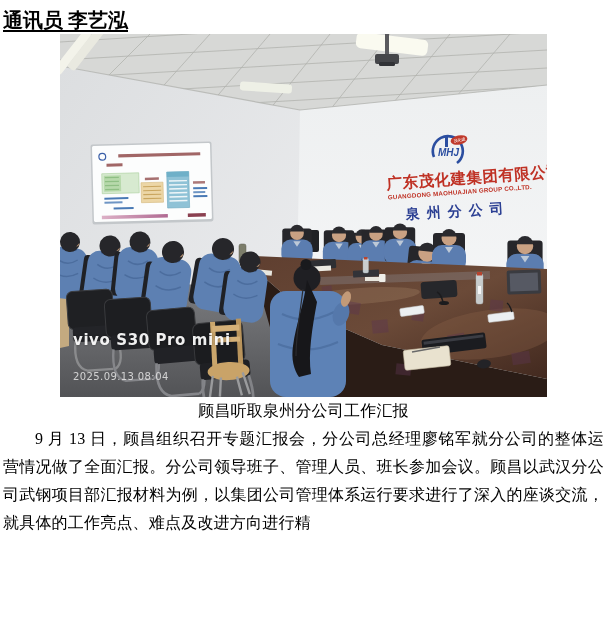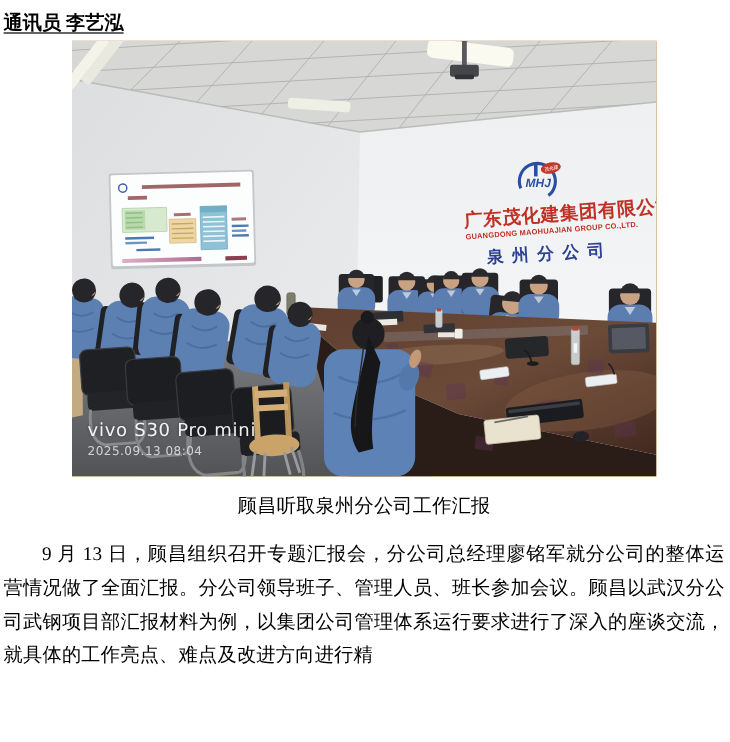--- a/index.html
+++ b/index.html
@@ -2,41 +2,41 @@
 <html><head>
 <meta charset="utf-8">
 <style>
   html,body{margin:0;padding:0;}
   body{
     width:608px;height:618px;overflow:hidden;background:#ffffff;
     font-family:"Liberation Serif","DejaVu Serif",serif;color:#000;
   }
   .article{padding:6px 4px 0 3px;width:601px;}
   .byline{
-    font-size:16px;line-height:28px;font-weight:bold;margin:0;
+    font-size:20px;line-height:28px;font-weight:bold;margin:0;
     text-decoration:underline;text-underline-offset:3px;
   }
   .para{
     font-size:16px;line-height:28px;margin:0;text-align:justify;
     text-indent:2em;letter-spacing:0.2px;
   }
   .photo{
     position:relative;width:487px;height:363px;margin:0 auto;overflow:hidden;
-    background:#a16207;
+    background:#1d4ed8;
   }
   .photo svg{position:absolute;left:0;top:0;}
   .wm{
     position:absolute;left:13px;font-family:"DejaVu Sans","Liberation Sans",sans-serif;
     z-index:5;pointer-events:none;
   }
-  .wm-device{top:315px;font-size:15px;font-weight:400;color:#ffffff;opacity:.93;
+  .wm-device{top:297px;font-size:15px;font-weight:700;color:#ffffff;opacity:.93;
     letter-spacing:.6px;text-shadow:0 0 3px rgba(0,0,0,.4);}
   .wm-date{top:337px;font-size:10px;color:#e6e6e6;opacity:.85;letter-spacing:.4px;}
   .caption{
-    font-size:16px;line-height:28px;margin:12px;text-align:center;text-indent:0;
+    font-size:16px;line-height:28px;margin:0;text-align:center;text-indent:0;
   }
 </style>
 </head>
 <body>
 
 <div class="article">
 
   <p class="byline">通讯员 李艺泓</p>
 
 

